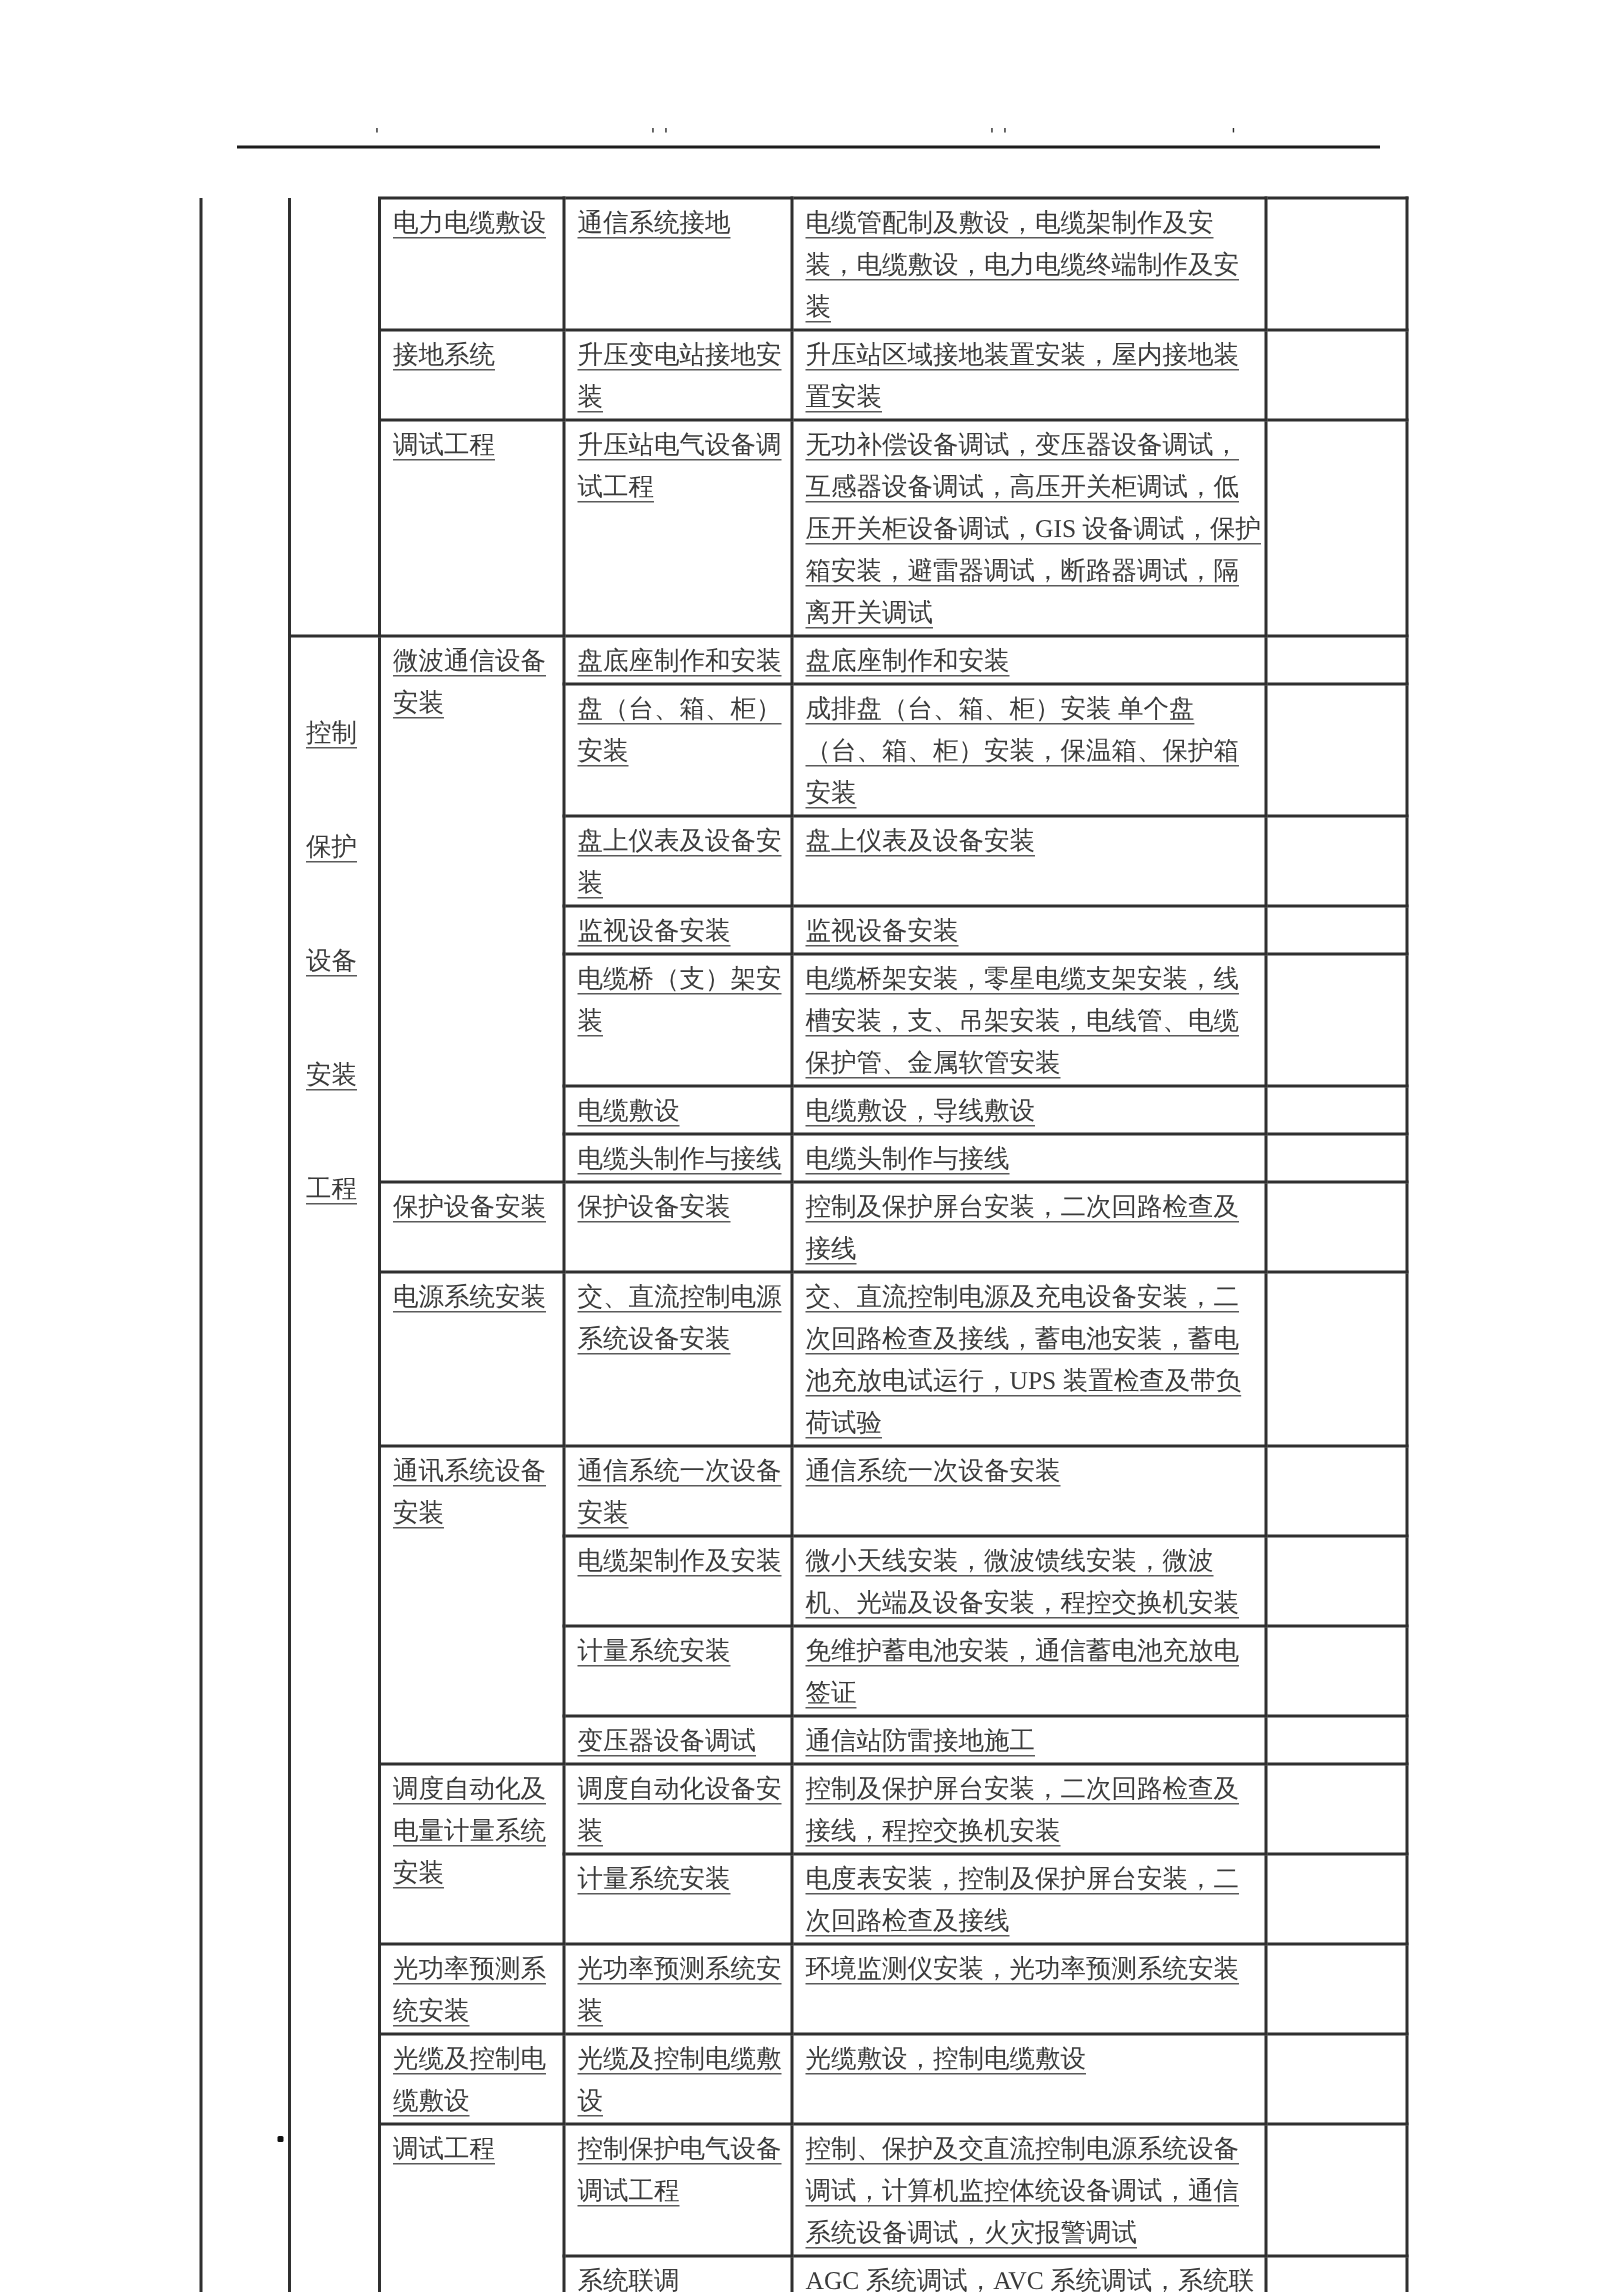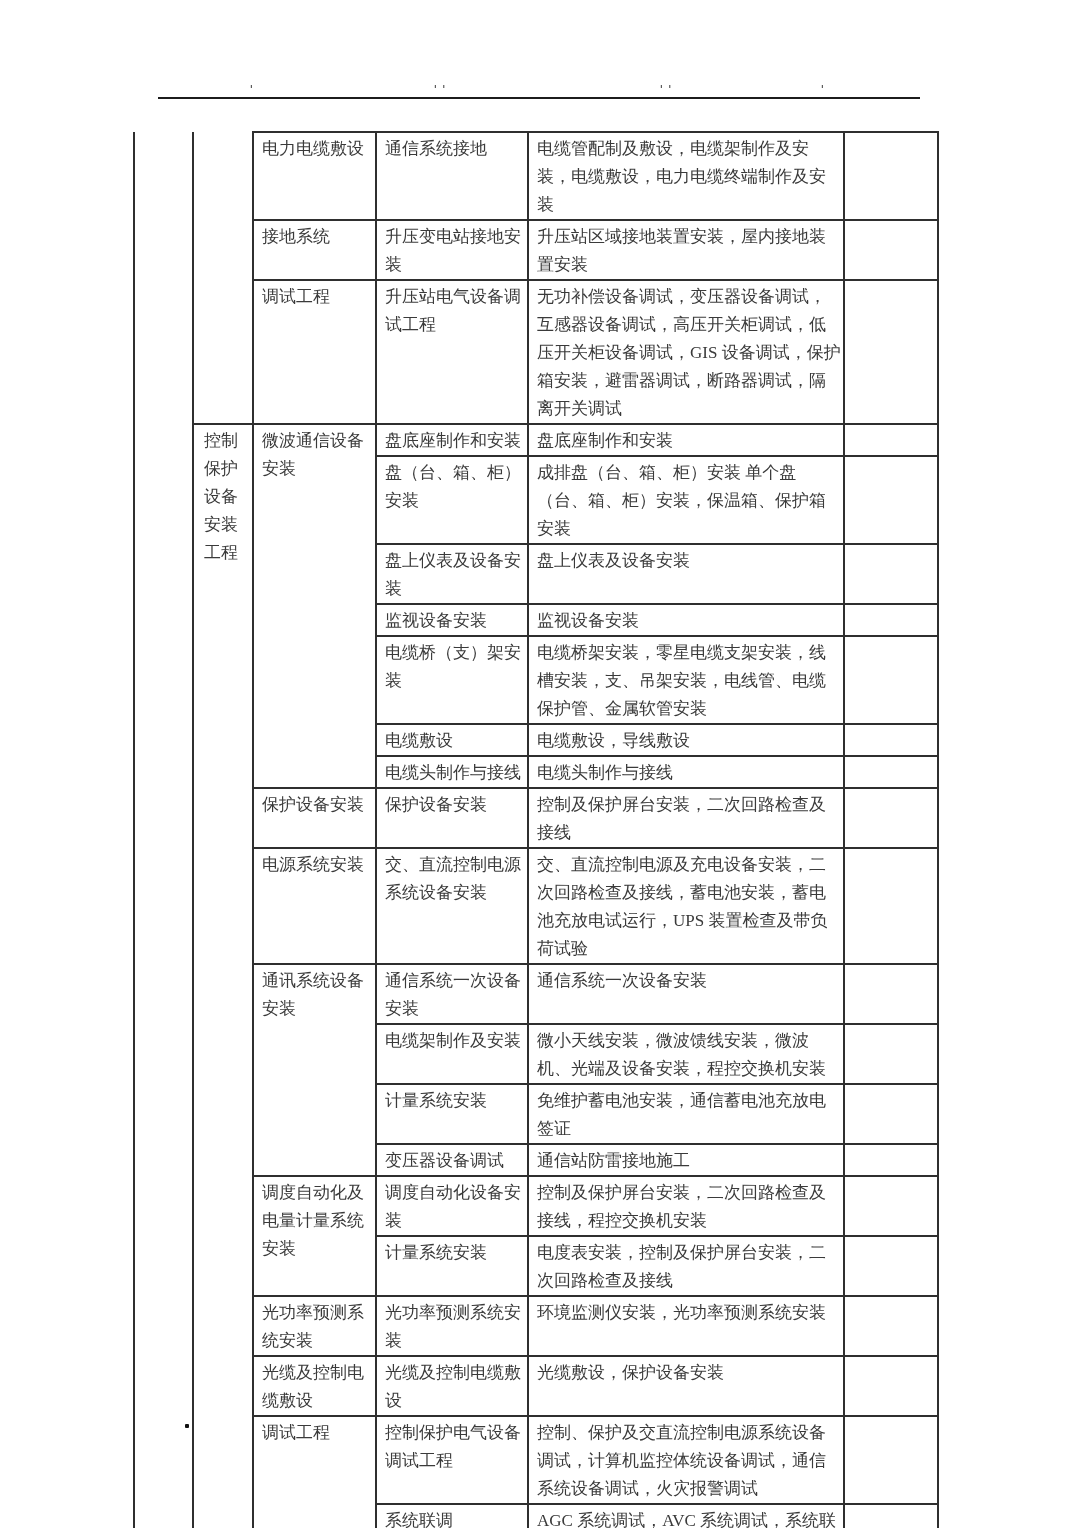--- a/index.html
+++ b/index.html
@@ -42,25 +42,26 @@
     vertical-align:top;
     padding:2px 2px 0 8px;
     font-size:17px;
     line-height:28px;
     color:#3a3a3a;
     overflow:hidden;
     word-break:break-word;
   }
   table.doc td.no-top { border-top:none; }
   table.doc td span, table.doc td div {
+    text-decoration:underline;
     text-decoration-thickness:1px;
     text-underline-offset:4px;
     text-decoration-color:#5a5a5a;
   }
-  td.glabel div { padding-left:2px; }
+  td.glabel div { padding-left:2px;margin-top:48px; }
 </style>
 </head>
 <body>
 
 <div class="page">
 
   <div class="header-rule"></div>
   <span class="hmark m1">'</span>
   <span class="hmark m2">''</span>
   <span class="hmark m3">''</span>
@@ -185,21 +186,21 @@
     </tr>
     <tr style="height:60px">
       <td><span>光功率预测系统安装</span></td>
       <td><span>光功率预测系统安装</span></td>
       <td><span>环境监测仪安装，光功率预测系统安装</span></td>
       <td></td>
     </tr>
     <tr style="height:55px">
       <td><span>光缆及控制电缆敷设</span></td>
       <td><span>光缆及控制电缆敷设</span></td>
-      <td><span>光缆敷设，保护设备安装</span></td>
+      <td><span>光缆敷设，控制电缆敷设</span></td>
       <td></td>
     </tr>
     <tr style="height:88px">
       <td rowspan="2"><span>调试工程</span></td>
       <td><span>控制保护电气设备调试工程</span></td>
       <td><span>控制、保护及交直流控制电源系统设备调试，计算机监控体统设备调试，通信系统设备调试，火灾报警调试</span></td>
       <td></td>
     </tr>
     <tr style="height:27px">
       <td><span>系统联调</span></td>

